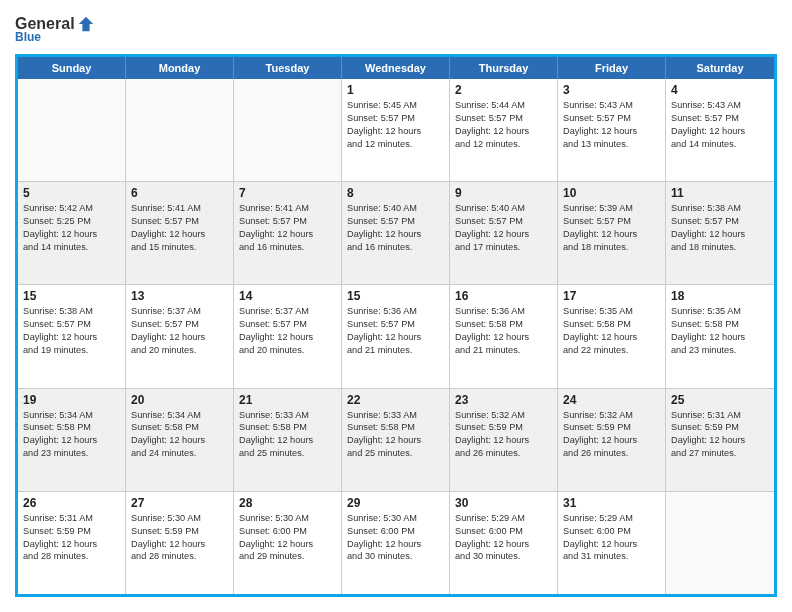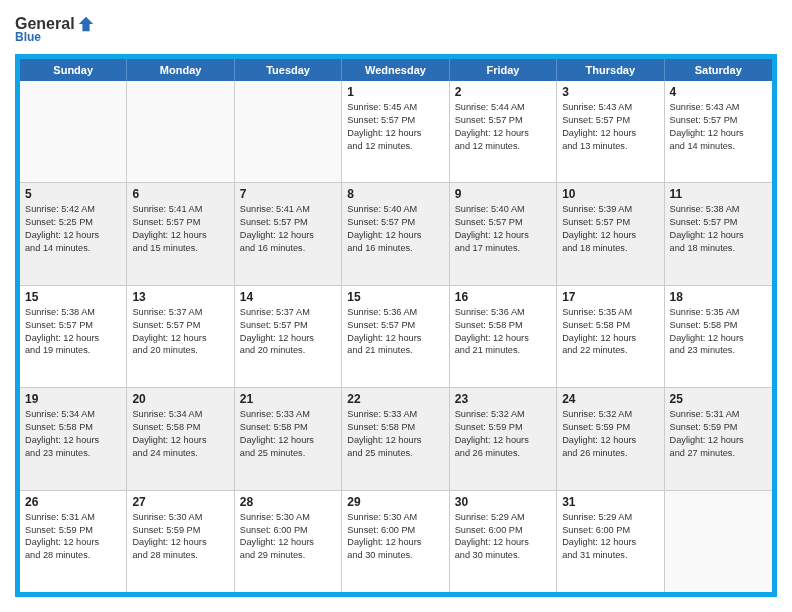--- a/index.html
+++ b/index.html
@@ -38,21 +38,21 @@
       color: #333;
     }
     .location {
       font-size: 14px;
       color: #555;
     }
     .calendar {
       flex: 1;
       display: flex;
       flex-direction: column;
-      border: 5px solid #0ea5e9;
+      border: 3px solid #0ea5e9;
     }
     .day-headers {
       display: grid;
       grid-template-columns: repeat(7, 1fr);
       background: #2a6db5;
     }
     .day-header {
       color: #fff;
       font-size: 11px;
       font-weight: bold;
@@ -118,22 +118,22 @@
       <div class="location"></div>
     </div>
   </div>
 
   <div class="calendar">
     <div class="day-headers">
     <div class="day-header">Sunday</div>
         <div class="day-header">Monday</div>
         <div class="day-header">Tuesday</div>
         <div class="day-header">Wednesday</div>
+        <div class="day-header">Thursday</div>
         <div class="day-header">Friday</div>
-        <div class="day-header">Thursday</div>
         <div class="day-header">Saturday</div>
       </div>
     <div class="calendar-body">
     <div class="calendar-row">
           <div class="cell empty"></div>
           <div class="cell empty"></div>
           <div class="cell empty"></div>
           <div class="cell">
             <div class="cell-number">1</div>
             <div class="cell-info" style="white-space: pre-line;">Sunrise: 5:45 AM

